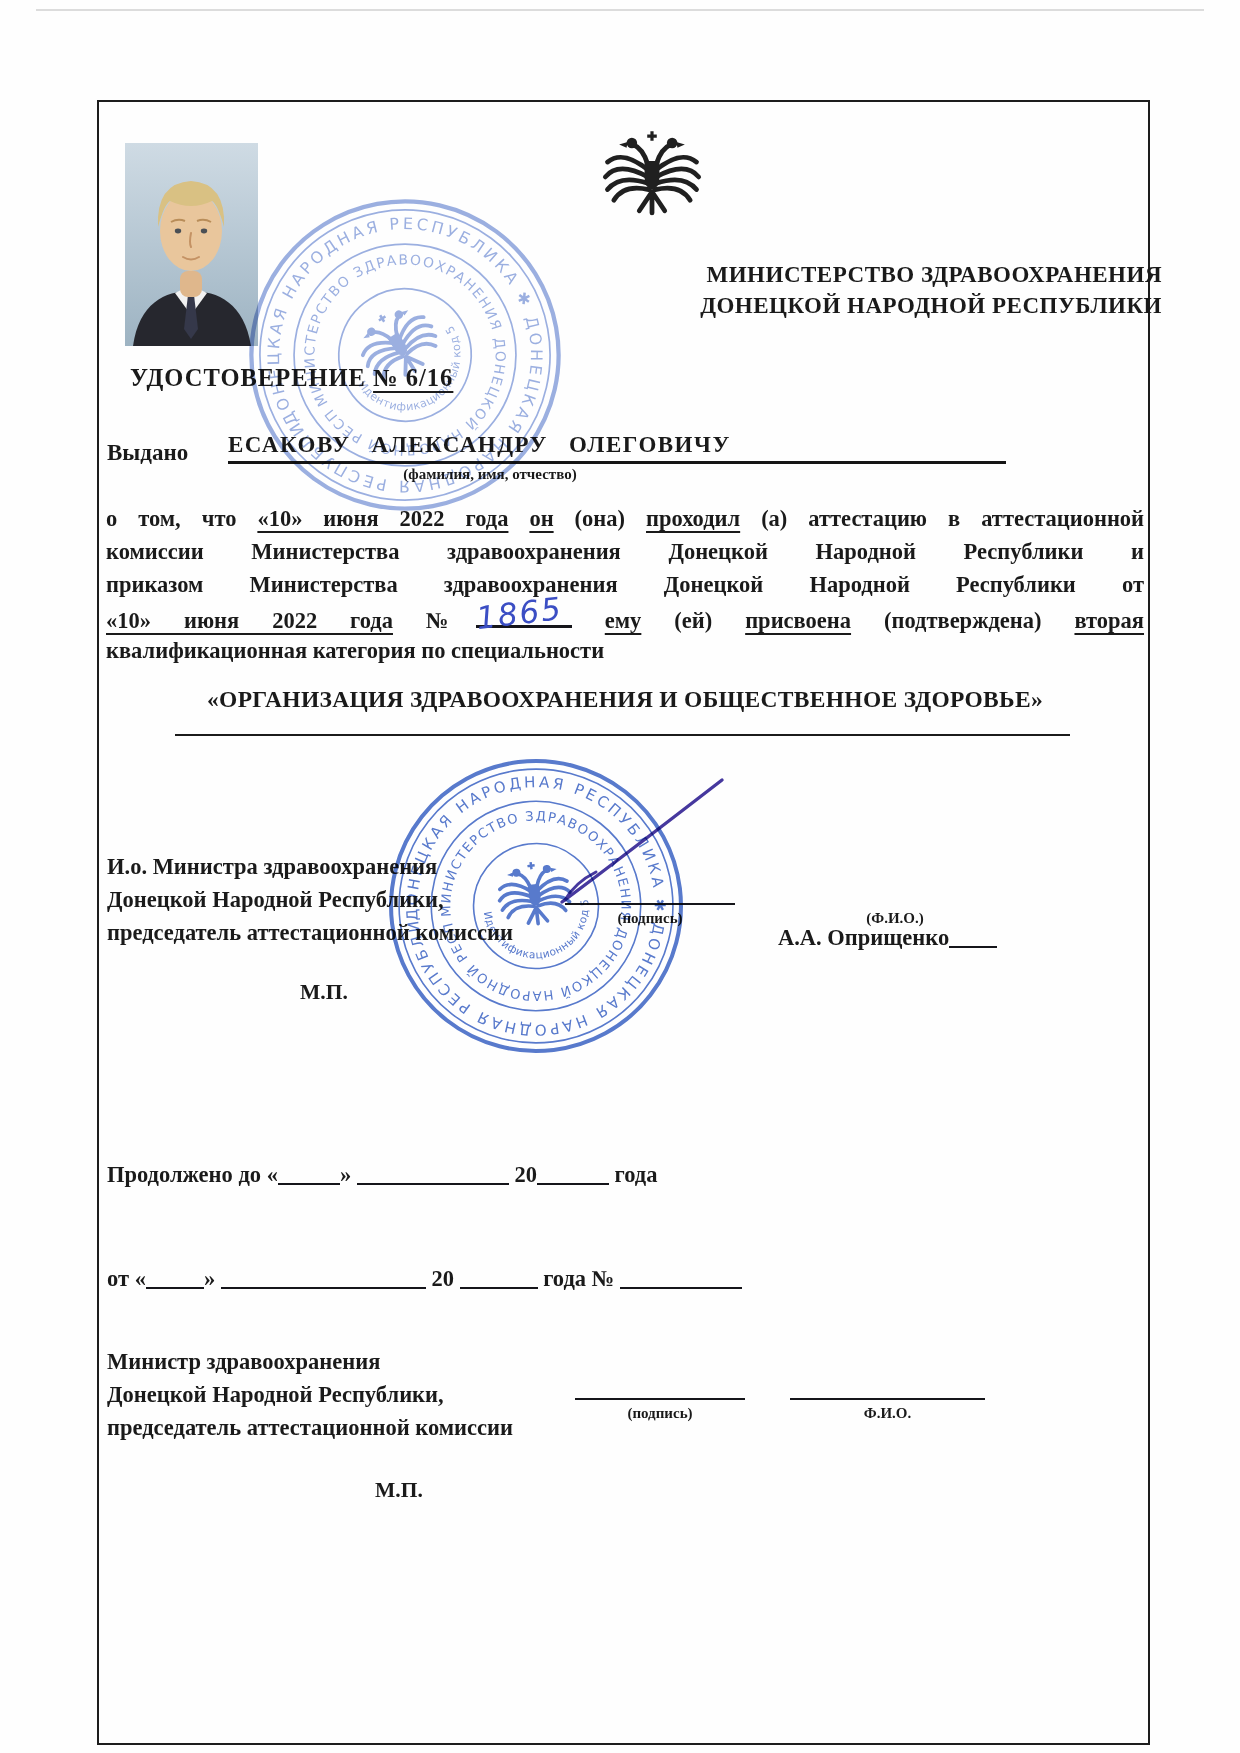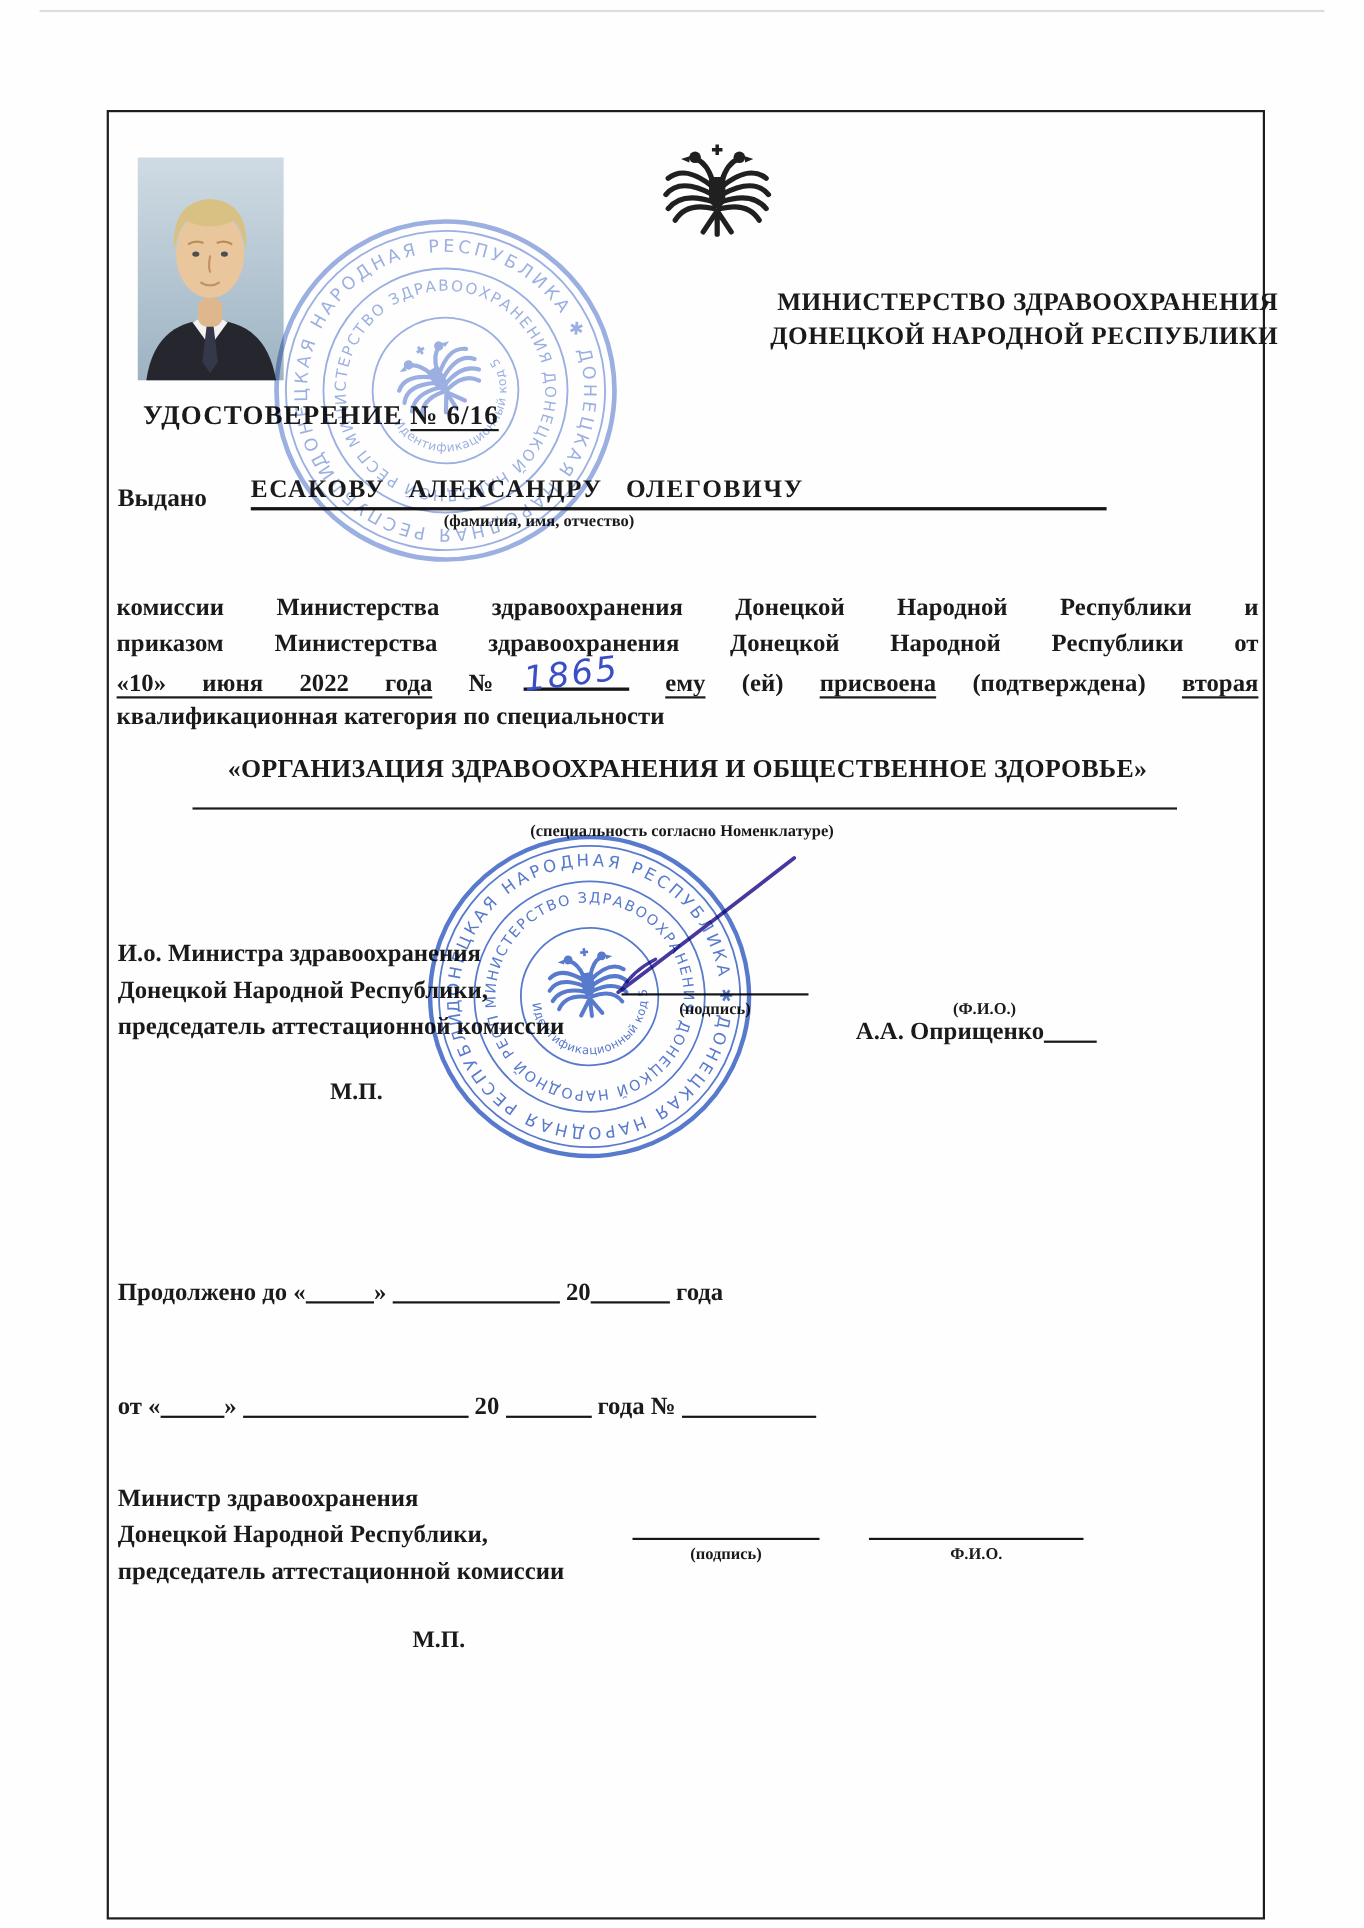--- a/index.html
+++ b/index.html
@@ -106,36 +106,46 @@
     <span>УДОСТОВЕРЕНИЕ</span>
     <span class="u">№ 6/16</span>
   </div>
 
   <div class="abs issued-label nw">Выдано</div>
   <div class="abs name-line">
     <span class="name-text">ЕСАКОВУ АЛЕКСАНДРУ ОЛЕГОВИЧУ</span>
   </div>
   <div class="cap" style="left:330px; top:466px; width:320px">(фамилия, имя, отчество)</div>
 
+  <div class="jline" style="top:506px">
+    <span>о том, что</span>
+    <span class="u">«10» июня 2022 года</span>
+    <span class="u">он</span>
+    <span>(она)</span>
+    <span class="u">проходил</span>
+    <span>(а)</span>
+    <span>аттестацию</span>
+    <span>в</span>
+    <span>аттестационной</span>
+  </div>
   <div class="jline" style="top:572px">приказом Министерства здравоохранения Донецкой Народной Республики от</div>
   <div class="jline" style="top:539px">комиссии Министерства здравоохранения Донецкой Народной Республики и</div>
   <div class="jline" style="top:605px">
     <span class="u">«10» июня 2022 года</span>
     <span class="nw"><span>№</span><span class="num-blank"><span class="hand">1865</span></span></span>
     <span class="u">ему</span>
     <span>(ей)</span>
     <span class="u">присвоена</span>
     <span>(подтверждена)</span>
     <span class="u b">вторая</span>
   </div>
   <div class="jline jline-last" style="top:638px">квалификационная категория по специальности</div>
 
   <div class="abs spec-title nw">«ОРГАНИЗАЦИЯ ЗДРАВООХРАНЕНИЯ И ОБЩЕСТВЕННОЕ ЗДОРОВЬЕ»</div>
   <div class="abs spec-line"></div>
-  <div class="cap" style="left:340px; top:748px; width:560px">(специальность согласно Номенклатуре)</div>
 
   <div class="txtline" style="left:107px; top:818px">И.о. Министра здравоохранения</div>
   <div class="txtline" style="left:107px; top:851px">Донецкой Народной Республики,</div>
   <div class="txtline" style="left:107px; top:884px">председатель аттестационной комиссии</div>
 
   <div class="blankline" style="left:565px; top:903px; width:170px"></div>
   <div class="cap" style="left:565px; top:910px; width:170px">(подпись)</div>
 
   <div class="txtline" style="left:778px; top:884px">
     <span>А.А. Оприщенко</span><span class="blank" style="width:48px"></span>

